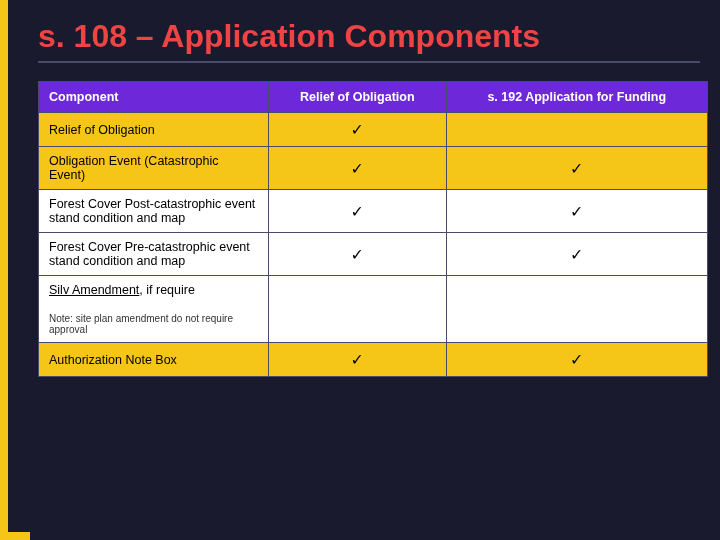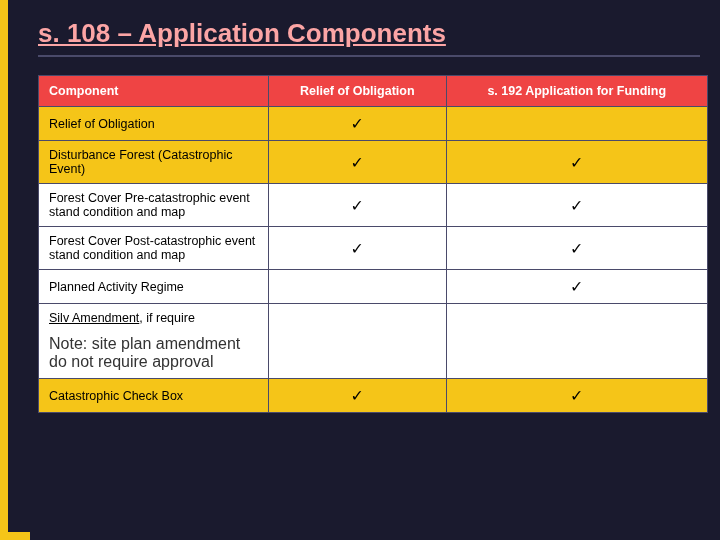--- a/index.html
+++ b/index.html
@@ -26,41 +26,40 @@
       height: 100%;
       background: #f5c518;
     }
 
     .content {
       margin-left: 8px;
       padding: 18px 20px 10px 30px;
     }
 
     .page-title {
-      color: #fca5a5;
-      font-size: 26px;
+      color: #ef4444;
+      font-size: 32px;
       font-weight: bold;
       margin-bottom: 6px;
-      text-decoration: underline;
     }
 
     .title-underline {
       height: 2px;
       background: #4a4a6a;
       margin-bottom: 18px;
     }
 
     table {
       width: 670px;
       border-collapse: collapse;
       font-size: 12.5px;
     }
 
     thead th {
-      background: #ef4444;
+      background: #6d28d9;
       color: #ffffff;
       padding: 8px 10px;
       text-align: center;
       border: 1px solid #4a4a6a;
       font-weight: bold;
     }
 
     thead th:first-child {
       text-align: left;
       width: 230px;
@@ -82,23 +81,23 @@
       color: #000000;
     }
 
     td.checkmark {
       text-align: center;
       font-size: 16px;
       color: #000000;
     }
 
     .sub-note {
-      font-size: 16px;
+      font-size: 10px;
       color: #333;
-      margin-top: 10px;
+      margin-top: 16px;
     }
 
     .bottom-accent {
       position: absolute;
       bottom: 0;
       left: 0;
       width: 30px;
       height: 8px;
       background: #f5c518;
     }
@@ -121,46 +120,41 @@
           <th>s. 192 Application for Funding</th>
         </tr>
       </thead>
       <tbody id="table-body">
       <tr class="yellow-row">
             <td>Relief of Obligation</td>
             <td class="checkmark">✓</td>
             <td class="checkmark"></td>
           </tr>
           <tr class="yellow-row">
-            <td>Disturbance Forest (Catastrophic Event)</td>
+            <td>Obligation Event (Catastrophic Event)</td>
+            <td class="checkmark">✓</td>
+            <td class="checkmark">✓</td>
+          </tr>
+          <tr class="white-row">
+            <td>Forest Cover Post-catastrophic event stand condition and map</td>
             <td class="checkmark">✓</td>
             <td class="checkmark">✓</td>
           </tr>
           <tr class="white-row">
             <td>Forest Cover Pre-catastrophic event stand condition and map</td>
             <td class="checkmark">✓</td>
             <td class="checkmark">✓</td>
           </tr>
           <tr class="white-row">
-            <td>Forest Cover Post-catastrophic event stand condition and map</td>
-            <td class="checkmark">✓</td>
-            <td class="checkmark">✓</td>
-          </tr>
-          <tr class="white-row">
-            <td>Planned Activity Regime</td>
-            <td class="checkmark"></td>
-            <td class="checkmark">✓</td>
-          </tr>
-          <tr class="white-row">
             <td><span style="text-decoration:underline;text-align:center;">Silv Amendment</span><span>, if require</span><div class="sub-note">Note: site plan amendment  do not require approval</div></td>
             <td class="checkmark"></td>
             <td class="checkmark"></td>
           </tr>
           <tr class="yellow-row">
-            <td>Catastrophic Check Box</td>
+            <td>Authorization Note Box</td>
             <td class="checkmark">✓</td>
             <td class="checkmark">✓</td>
           </tr>
         </tbody>
     </table>
   </div>
 
   <div class="bottom-accent"></div>
 </div>
 

